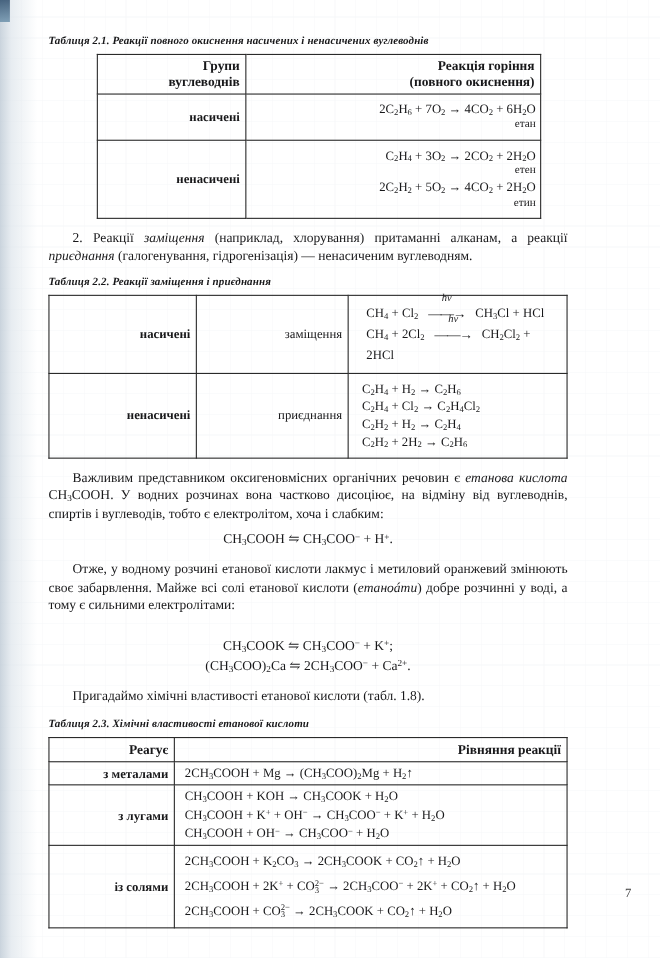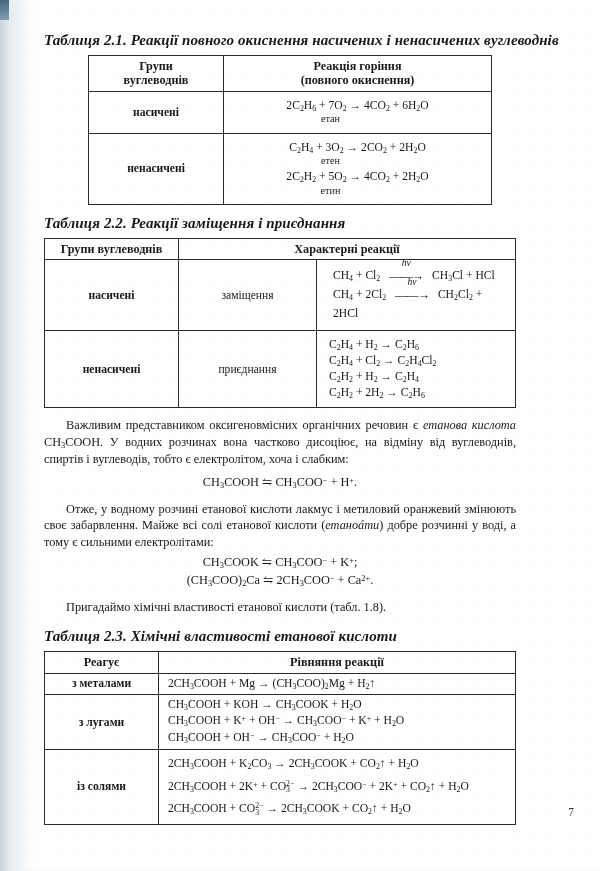--- a/index.html
+++ b/index.html
@@ -54,35 +54,35 @@
   .content {
     position: absolute;
     left: 44px;
     top: 32px;
     width: 472px;
   }
 
   .tbl-caption {
     font-style: italic;
     font-weight: bold;
-    font-size: 15px;
+    font-size: 10px;
     letter-spacing: .1px;
     margin: 0 0 6px 0;
     white-space: nowrap;
   }
 
   table {
     border-collapse: collapse;
     font-size: 11.6px;
   }
   table td, table th {
     border: 1px solid #2a2a2a;
     padding: 3px 5px;
     vertical-align: middle;
-    text-align: center;
+    text-align: right;
     font-weight: normal;
   }
   .hdr {
     font-weight: bold;
     font-size: 12.2px;
     line-height: 1.18;
   }
   .rowlbl {
     font-weight: bold;
     font-size: 11.6px;
@@ -135,21 +135,21 @@
     text-indent: 22px;
     hyphens: manual;
   }
 
   .eqline {
     text-align: center;
     font-size: 12.3px;
     margin: 7px 0 6px 0;
     line-height: 1.45;
   }
-  .eqline.pair { margin: 4px 0 5px 0; }
+  .eqline.pair { margin: 21px 0 5px 0; }
 
   i { font-style: italic; }
   sub { font-size: .68em; vertical-align: -0.22em; }
   sup { font-size: .68em; vertical-align: 0.42em; }
   .cosub {
     display: inline-block;
     vertical-align: middle;
     line-height: 1;
     text-align: left;
     font-size: .68em;
@@ -223,31 +223,28 @@
           C<sub>2</sub>H<sub>4</sub> + 3O<sub>2</sub> → 2CO<sub>2</sub> + 2H<sub>2</sub>O
           <span class="sublabel">етен</span>
           <div style="height:4px"></div>
           2C<sub>2</sub>H<sub>2</sub> + 5O<sub>2</sub> → 4CO<sub>2</sub> + 2H<sub>2</sub>O
           <span class="sublabel">етин</span>
         </td>
       </tr>
     </tbody>
       </table>
 
+    <p class="body">2. Реакції <i>заміщення</i> (наприклад, хлорування) притаманні алканам, а реакції <i>приєднан­ня</i> (галогенування, гідрогенізація) — ненасиченим вуглеводням.</p>
 
     <div class="gap-b"></div>
 
     <div class="tbl-caption">Таблиця 2.2. Реакції заміщення і приєднання</div>
 
     <table id="table-22">
       <tbody>
-          <tr>
-        <td class="c1 hdr">Групи вуглеводнів</td>
-        <td class="hdr" colspan="2">Характерні реакції</td>
-      </tr>
       <tr>
         <td class="c1 rowlbl">насичені</td>
         <td class="c2">заміщення</td>
         <td class="eqcell">
           CH<sub>4</sub> + Cl<sub>2</sub>
           <span class="arrow-hv">
             <span class="lbl">hν</span>
             <span class="shaft">——→</span>
           </span>
           CH<sub>3</sub>Cl + HCl<br>

